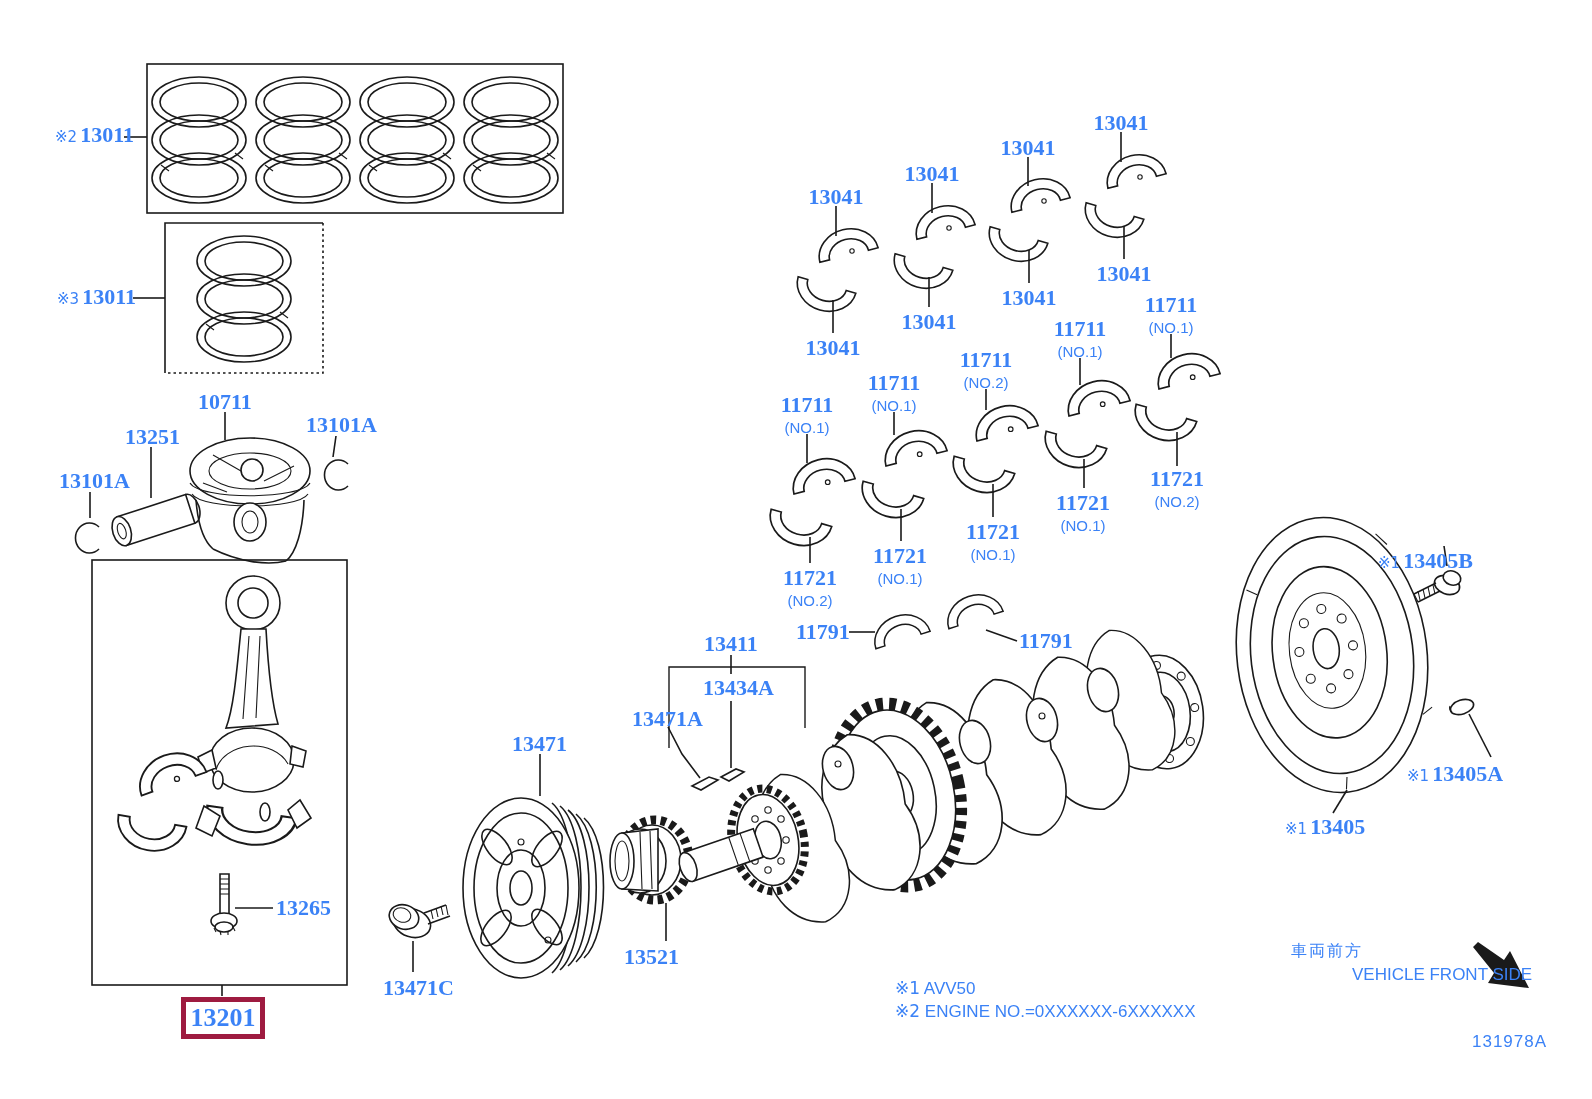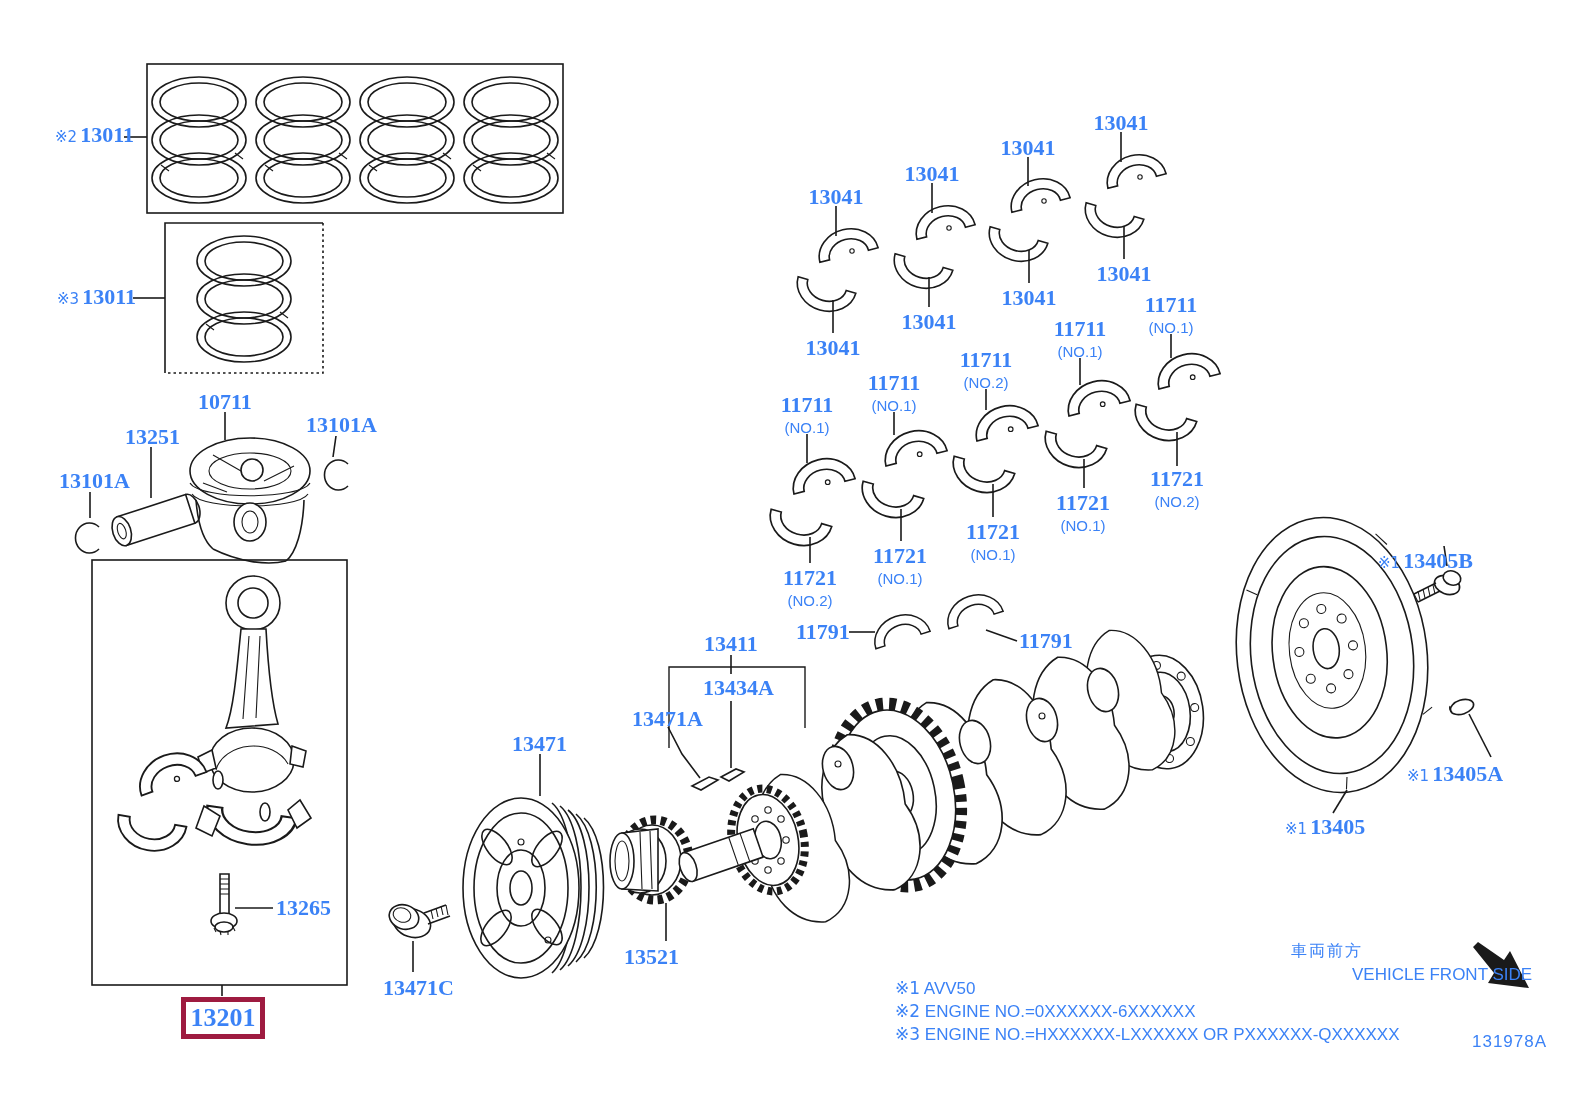--- a/index.html
+++ b/index.html
@@ -363,18 +363,15 @@
 </div>
 
 <div class="jp" style="left:1291px;top:941px;">車両前方</div>
 <div class="note" style="left:1328px;top:965px;margin-left:24px;">VEHICLE FRONT SIDE</div>
 <div class="note" style="left:895px;top:978px;">
   <span class="ref">※1</span> <span>AVV50</span>
 </div>
 <div class="note" style="left:895px;top:1001px;">
   <span class="ref">※2</span> <span>ENGINE NO.=0XXXXXX-6XXXXXX</span>
 </div>
-<div class="note" style="left:895px;top:1024px;">
-  <span class="ref">※3</span> <span>ENGINE NO.=HXXXXXX-LXXXXXX OR PXXXXXX-QXXXXXX</span>
-</div>
 <div class="code" style="left:1472px;top:1026px;">131978A</div>
 
 </div>
 
 </body></html>

